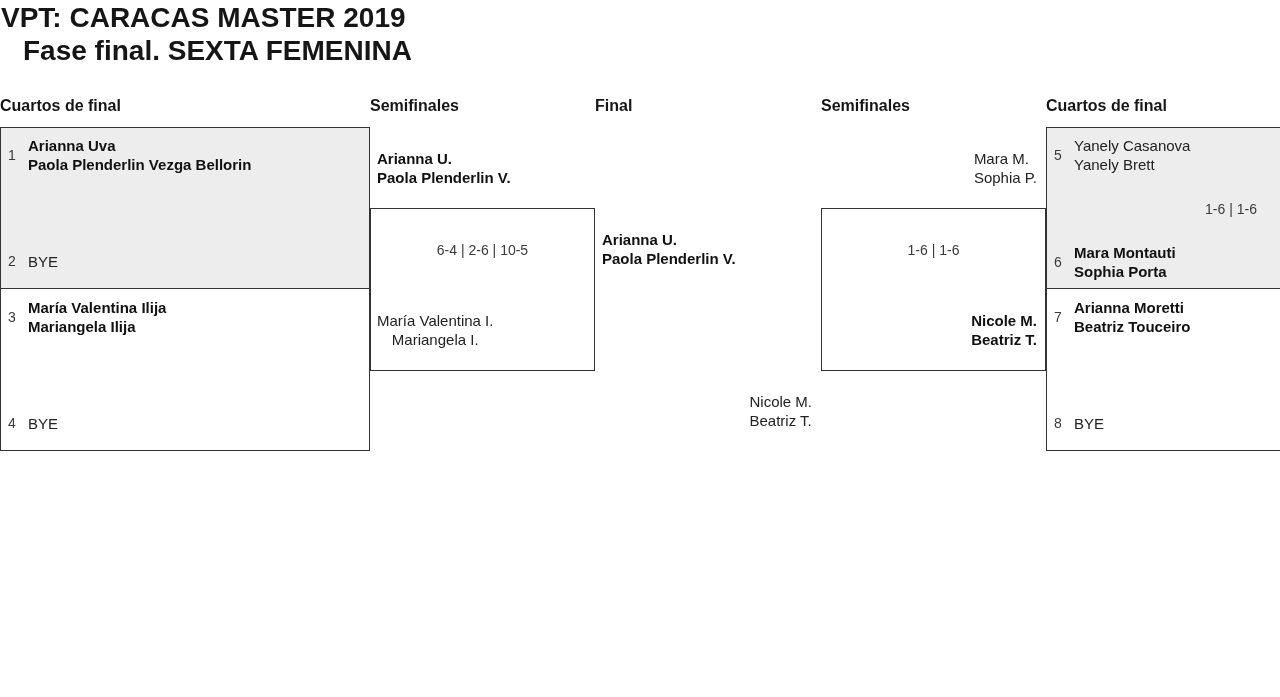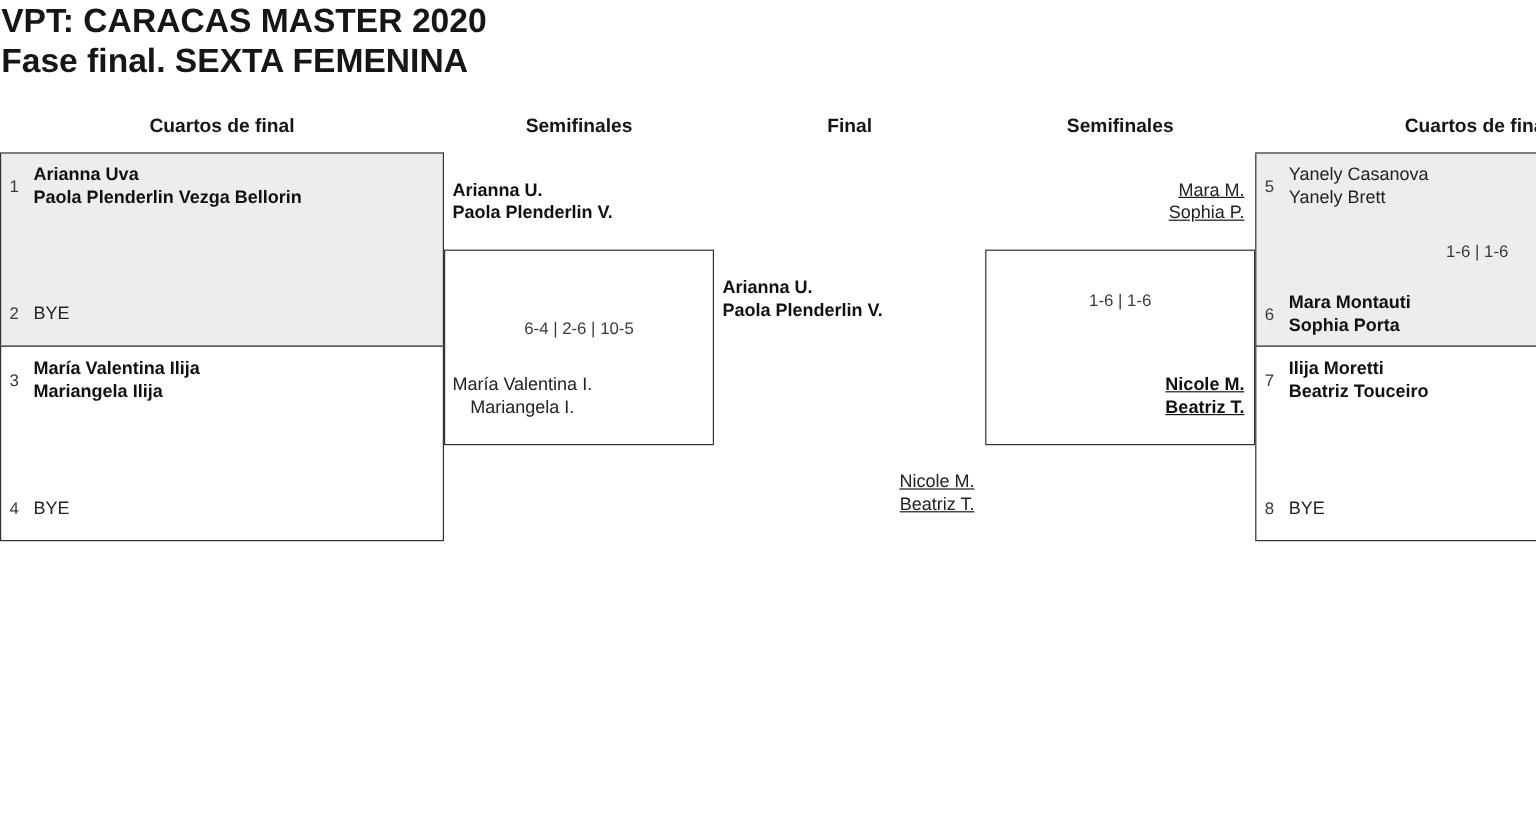--- a/index.html
+++ b/index.html
@@ -2,48 +2,48 @@
 <html><head>
 <meta charset="utf-8">
 <style>
   html,body{margin:0;padding:0;background:#fff;}
   .canvas{
     position:relative;width:1280px;height:697px;overflow:hidden;background:#fff;
     font-family:"Liberation Sans","DejaVu Sans",sans-serif;color:#1a1a1a;
   }
   .title{position:absolute;left:1px;font-weight:700;font-size:28px;line-height:33px;color:#161616;letter-spacing:0;white-space:nowrap;}
   .t1{top:1px;}
-  .t2{top:34px;}
+  .t2{top:34px;padding-left:22px;}
 
   
   .logo{position:absolute;left:1048px;top:0;width:232px;height:75px;cursor:pointer;}
   .dot{position:absolute;border-radius:50%;}
   .logo-text{position:absolute;left:58px;top:6px;font-size:50px;font-weight:700;letter-spacing:-1px;color:#7AB829;line-height:50px;}
 
-  .col-header{position:absolute;top:96px;font-size:16px;font-weight:700;text-align:center;color:#161616;line-height:20px;}
+  .col-header{position:absolute;top:96px;font-size:16px;font-weight:700;color:#161616;line-height:20px;}
 
   .box{position:absolute;box-sizing:border-box;border:1px solid #333;background:#fff;}
   .box.shaded{background:#EDEDED;}
 
   .team{position:absolute;display:flex;align-items:center;font-size:15px;line-height:19px;white-space:nowrap;}
   .team .seed{width:20px;flex:none;font-size:14px;color:#3a3a3a;font-weight:400;}
   .team .names{color:#222;font-weight:400;}
   .team.winner .names{font-weight:700;color:#111;}
-  .team.align-r{text-align:right;text-decoration:underline;}
+  .team.align-r{}
   .team.align-r .names{width:100%;}
   .bye{color:#333;text-align:right;}
 
   .score{position:absolute;font-size:14px;color:#3a3a3a;text-align:center;line-height:18px;}
 </style>
 </head>
 <body>
 
 <div class="canvas">
 
-  <div class="title t1">VPT: CARACAS MASTER 2020</div>
+  <div class="title t1">VPT: CARACAS MASTER 2019</div>
   <div class="title t2">Fase final. SEXTA FEMENINA</div>
 
 
   <div class="col-header" style="left:0;width:370px;">Cuartos de final</div>
   <div class="col-header" style="left:370px;width:225px;">Semifinales</div>
   <div class="col-header" style="left:595px;width:226px;">Final</div>
   <div class="col-header" style="left:821px;width:225px;">Semifinales</div>
   <div class="col-header" style="left:1046px;width:370px;">Cuartos de final</div>
 
   <div class="box shaded" style="left:0;top:127px;width:370px;height:162px;"></div>
@@ -76,21 +76,21 @@
     <span class="seed">4</span>
     <span class="names bye">BYE</span>
   </div>
 
   <div class="team winner" style="left:377px;top:149px;">
     <span class="names">
       <div>Arianna U.</div>
       <div>Paola Plenderlin V.</div>
     </span>
   </div>
-  <div class="score" style="left:370px;top:241px;width:225px;margin-top:23px;">6-4 | 2-6 | 10-5</div>
+  <div class="score" style="left:370px;top:241px;width:225px;">6-4 | 2-6 | 10-5</div>
   <div class="team" style="left:377px;top:311px;text-align:center;">
     <span class="names">
       <div>María Valentina I.</div>
       <div>Mariangela I.</div>
     </span>
   </div>
 
   <div class="team winner" style="left:602px;top:230px;">
     <span class="names">
       <div>Arianna U.</div>
@@ -130,21 +130,21 @@
     <span class="seed">6</span>
     <span class="names">
       <div>Mara Montauti</div>
       <div>Sophia Porta</div>
     </span>
   </div>
 
   <div class="team winner" style="left:1054px;top:298px;">
     <span class="seed">7</span>
     <span class="names">
-      <div>Ilija Moretti</div>
+      <div>Arianna Moretti</div>
       <div>Beatriz Touceiro</div>
     </span>
   </div>
   <div class="team" style="left:1054px;top:414px;">
     <span class="seed">8</span>
     <span class="names bye">BYE</span>
   </div>
 
 </div>
 

